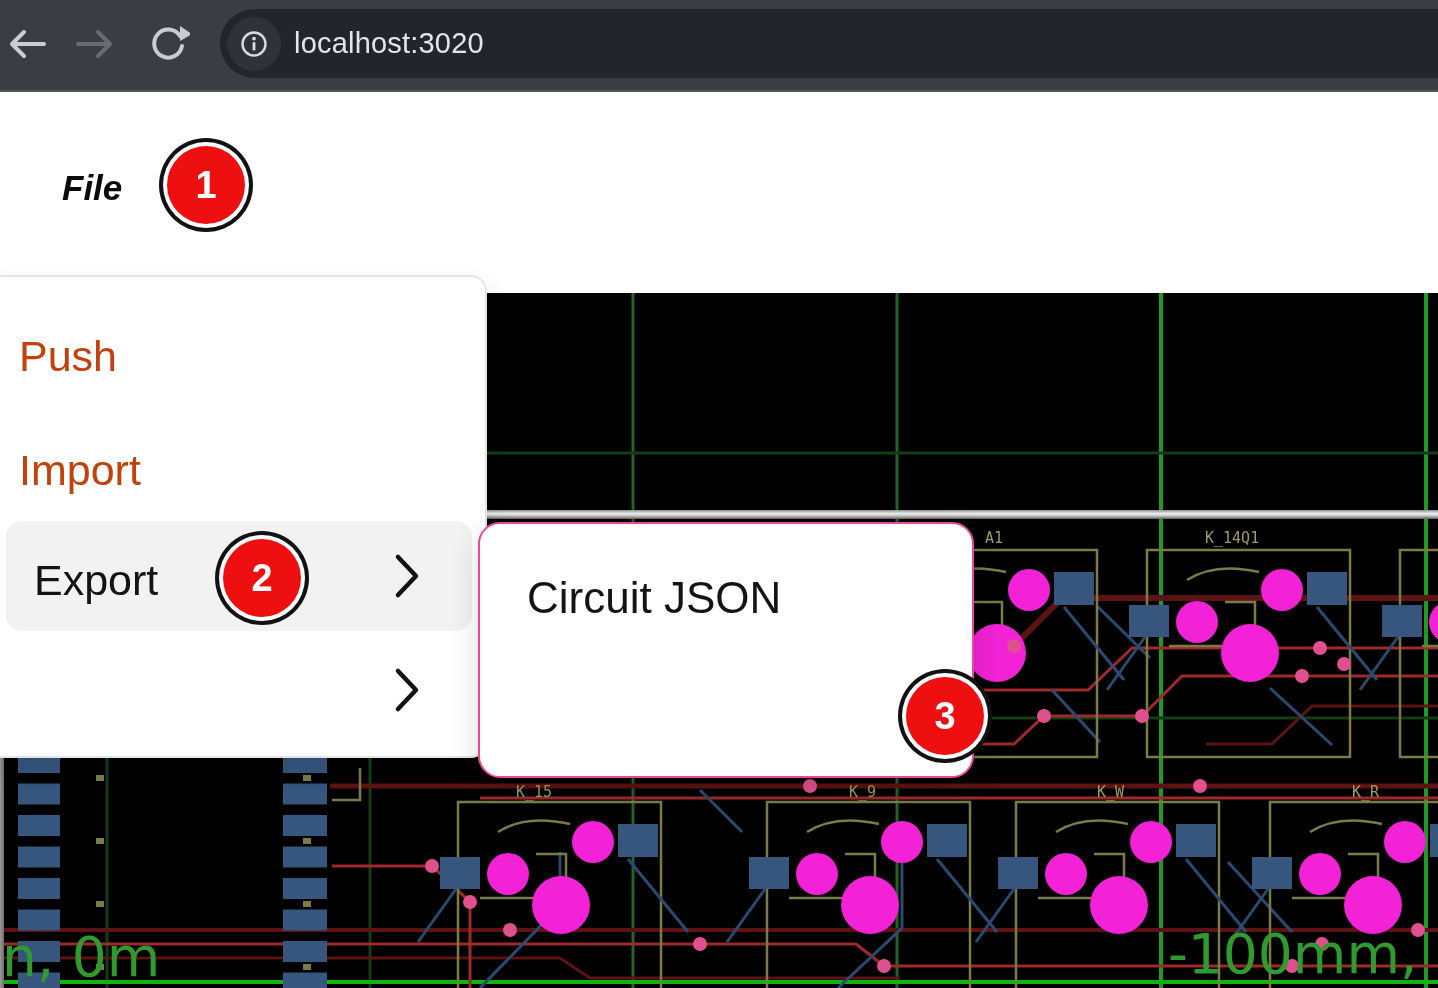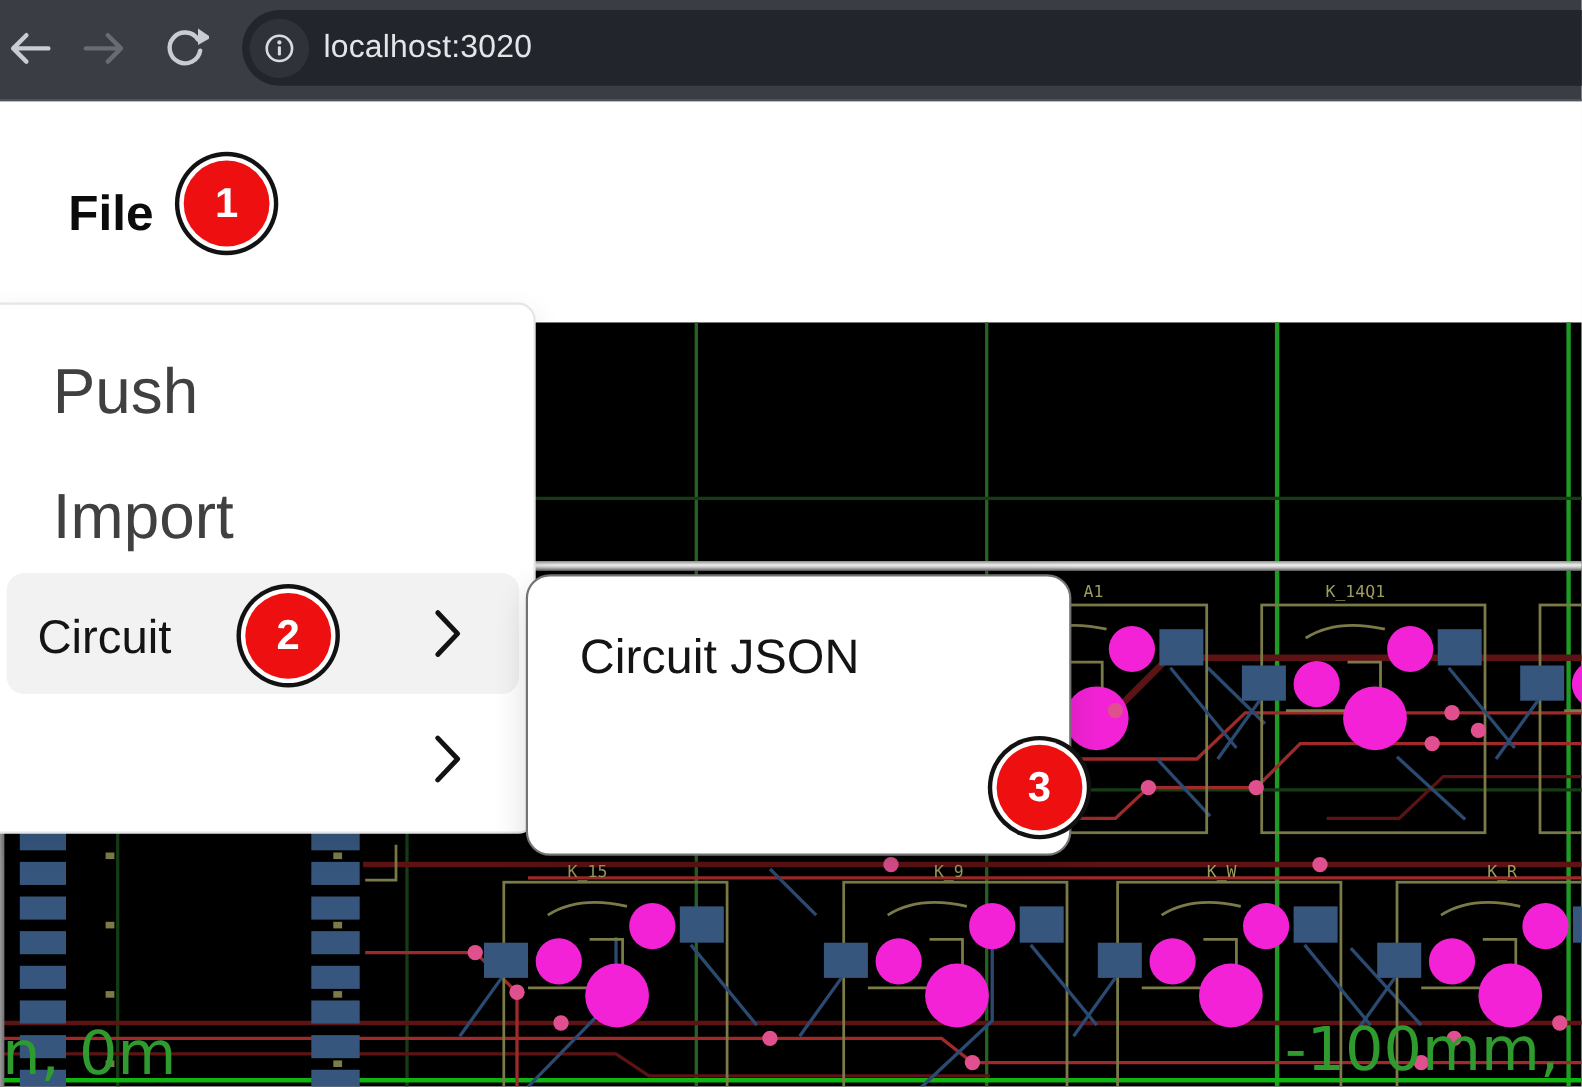--- a/index.html
+++ b/index.html
@@ -14,56 +14,56 @@
   .nav-fwd{left:74px;}
   .nav-reload{left:146px;}
   .url-pill{position:absolute;left:220px;top:9px;right:-40px;height:69px;
             background:#22252b;border-radius:35px;display:flex;align-items:center;}
   .info-wrap{width:54px;height:54px;border-radius:50%;background:#2f3238;
              margin-left:7px;display:flex;align-items:center;justify-content:center;}
   .url-text{color:#e3e5e9;font-size:29px;margin-left:13px;letter-spacing:.2px;}
 
   
   .page{position:absolute;left:0;top:92px;width:1438px;height:896px;background:#fff;}
-  .file-button{position:absolute;left:62px;top:168px;font-size:45px;font-weight:600;
-               color:#0b0b0b;z-index:5;}
+  .file-button{position:absolute;left:62px;top:168px;font-size:35px;font-weight:600;
+               color:#0b0b0b;z-index:5;font-style:italic;}
 
   
   .badge{position:absolute;width:78px;height:78px;border-radius:50%;background:#ee1010;
          color:#fff;font-size:38px;font-weight:700;display:flex;align-items:center;
          justify-content:center;box-shadow:0 0 0 4px #ffffff,0 0 0 8px #121212;z-index:60;}
   .badge-1{left:167px;top:146px;}
   .badge-2{left:223px;top:539px;}
   .badge-3{left:906px;top:677px;}
 
   
   .pcb{position:absolute;left:0;top:293px;width:1438px;height:695px;z-index:1;}
   .divider-bar{position:absolute;left:0;top:510px;width:1438px;height:9px;z-index:2;
      background:linear-gradient(180deg,#8f8f8f 0%,#efefef 40%,#d2d2d2 60%,#606060 100%);}
   .left-stripe{position:absolute;left:0;top:757px;width:4px;height:231px;z-index:2;
      background:linear-gradient(90deg,#9a9a9a,#6f6f6f);}
 
   
   .menu-panel{position:absolute;left:-3px;top:275px;width:490px;height:483px;
      background:#fff;border:2px solid #e5e5e7;border-radius:0 16px 16px 0;
      box-shadow:0 10px 26px rgba(0,0,0,.10);z-index:40;box-sizing:border-box;}
-  .menu-item{position:absolute;left:49px;font-size:58px;color:#404040;line-height:48px;}
+  .menu-item{position:absolute;left:20px;font-size:43px;color:#c2410c;line-height:48px;}
   .mi-push{top:55px;}
   .mi-import{top:169px;}
   .mi-advanced{top:390px;}
   .export-row{position:absolute;left:7px;top:244px;width:466px;height:110px;
               background:#f2f2f3;border-radius:16px;}
   .export-label{position:absolute;left:28px;top:35px;font-size:43px;color:#141414;line-height:48px;}
   .chev{position:absolute;width:26px;height:46px;}
   .chev-export{left:395px;top:276px;}
   .chev-advanced{left:395px;top:390px;}
 
   
   .submenu-panel{position:absolute;left:478px;top:522px;width:496px;height:256px;
-     background:#fff;border:2px solid #737373;border-radius:22px;
+     background:#fff;border:2px solid #ec4899;border-radius:22px;
      box-shadow:0 12px 30px rgba(0,0,0,.14);z-index:50;box-sizing:border-box;}
   .sub-item{position:absolute;left:47px;font-size:44px;color:#141414;line-height:50px;}
   .si-json{top:49px;}
   .si-fab{top:161px;}
 
   
   .g-dim{stroke:#163c16;stroke-width:3;}
   .g-mid{stroke:#256325;stroke-width:3;}
   .g-bri{stroke:#1d9b22;stroke-width:4;}
   .g-line{stroke:#10b410;stroke-width:4;}
@@ -238,21 +238,21 @@
 <div class="file-button">File</div>
 <div class="badge badge-1">
   <span>1</span>
 </div>
 
 <div class="menu-panel">
   <div class="menu-item mi-push">Push</div>
   <div class="menu-item mi-import">Import</div>
 
   <div class="export-row">
-    <div class="export-label">Circuit</div>
+    <div class="export-label">Export</div>
   </div>
   <svg class="chev chev-export" viewBox="0 0 26 46">
     <path d="M4 4 L22 23 L4 42" stroke="#121212" stroke-width="4.5" fill="none" stroke-linecap="round" stroke-linejoin="round"></path>
   </svg>
 
   <svg class="chev chev-advanced" viewBox="0 0 26 46">
     <path d="M4 4 L22 23 L4 42" stroke="#121212" stroke-width="4.5" fill="none" stroke-linecap="round" stroke-linejoin="round"></path>
   </svg>
 </div>
 

